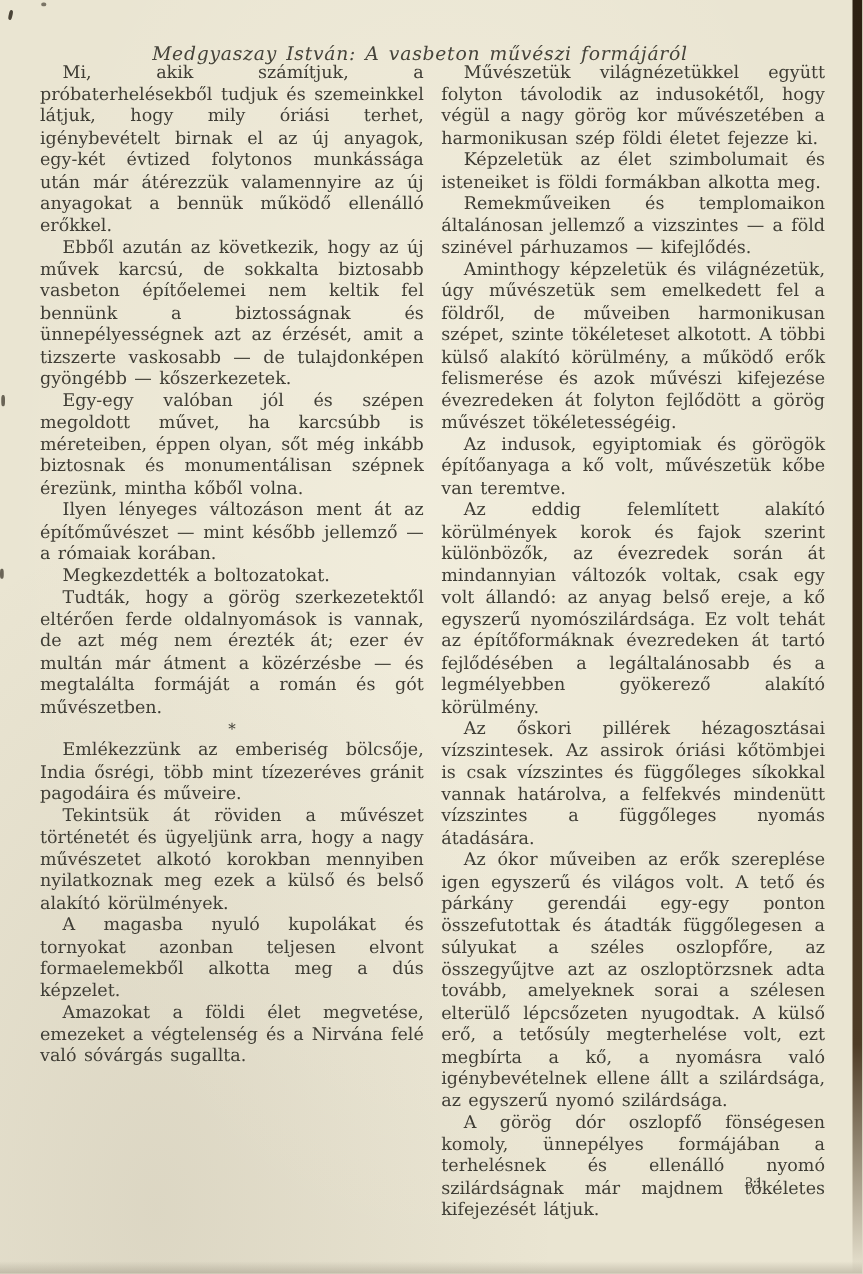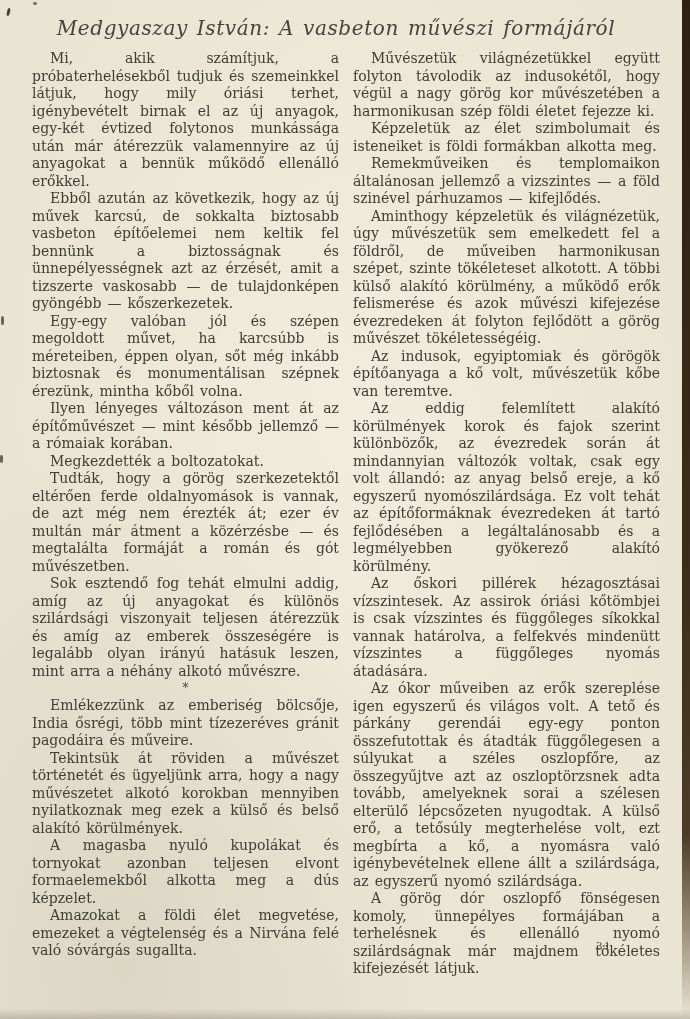--- a/index.html
+++ b/index.html
@@ -10,26 +10,26 @@
     background:
       radial-gradient(ellipse at 18% 95%, rgba(120,110,90,0.12), rgba(0,0,0,0) 40%),
       radial-gradient(ellipse at 50% 40%, rgba(255,252,240,0.35), rgba(0,0,0,0) 70%),
       #eae5d2;
     font-family: "DejaVu Serif", "Liberation Serif", serif;
     color: #3f3d35;
     overflow: hidden;
   }
   .running-header {
     position: absolute;
-    top: 16px;
+    top: 34px;
     left: 0;
     width: 672px;
     text-align: center;
     font-style: italic;
-    font-size: 20px;
+    font-size: 15px;
     letter-spacing: 0.6px;
     word-spacing: 2px;
     color: #45433a;
   }
   .columns {
     position: absolute;
     top: 50px;
     left: 32px;
     width: 628px;
     display: flex;
@@ -92,21 +92,20 @@
 
   <div class="columns">
 
     <div class="col">
       <p>Mi, akik számítjuk, a próbaterhelésekből tudjuk és szemeinkkel látjuk, hogy mily óriási terhet, igénybevételt birnak el az új anyagok, egy-két évtized folytonos munkássága után már átérezzük valamennyire az új anyagokat a bennük működő ellenálló erőkkel.</p>
       <p>Ebből azután az következik, hogy az új művek karcsú, de sokkalta biztosabb vasbeton építőelemei nem keltik fel bennünk a biztosságnak és ünnepélyességnek azt az érzését, amit a tizszerte vaskosabb — de tulajdonképen gyöngébb — kőszerkezetek.</p>
       <p>Egy-egy valóban jól és szépen megoldott művet, ha karcsúbb is méreteiben, éppen olyan, sőt még inkább biztosnak és monumentálisan szépnek érezünk, mintha kőből volna.</p>
       <p>Ilyen lényeges változáson ment át az építőművészet — mint később jellemző — a rómaiak korában.</p>
       <p>Megkezdették a boltozatokat.</p>
       <p>Tudták, hogy a görög szerkezetektől eltérően ferde oldalnyomások is vannak, de azt még nem érezték át; ezer év multán már átment a közérzésbe — és megtalálta formáját a román és gót művészetben.</p>
-      <p>Sok esztendő fog tehát elmulni addig, amíg az új anyagokat és különös szilárdsági viszonyait teljesen átérezzük és amíg az emberek összeségére is legalább olyan irányú hatásuk leszen, mint arra a néhány alkotó művészre.</p>
       <div class="section-divider">*</div>
       <p>Emlékezzünk az emberiség bölcsője, India ősrégi, több mint tízezeréves gránit pagodáira és műveire.</p>
       <p>Tekintsük át röviden a művészet történetét és ügyeljünk arra, hogy a nagy művészetet alkotó korokban mennyiben nyilatkoznak meg ezek a külső és belső alakító körülmények.</p>
       <p>A magasba nyuló kupolákat és tornyokat azonban teljesen elvont formaelemekből alkotta meg a dús képzelet.</p>
       <p>Amazokat a földi élet megvetése, emezeket a végtelenség és a Nirvána felé való sóvárgás sugallta.</p>
 
     </div>
 
     <div class="col">
       <p>Művészetük világnézetükkel együtt folyton távolodik az indusokétől, hogy végül a nagy görög kor művészetében a harmonikusan szép földi életet fejezze ki.</p>

